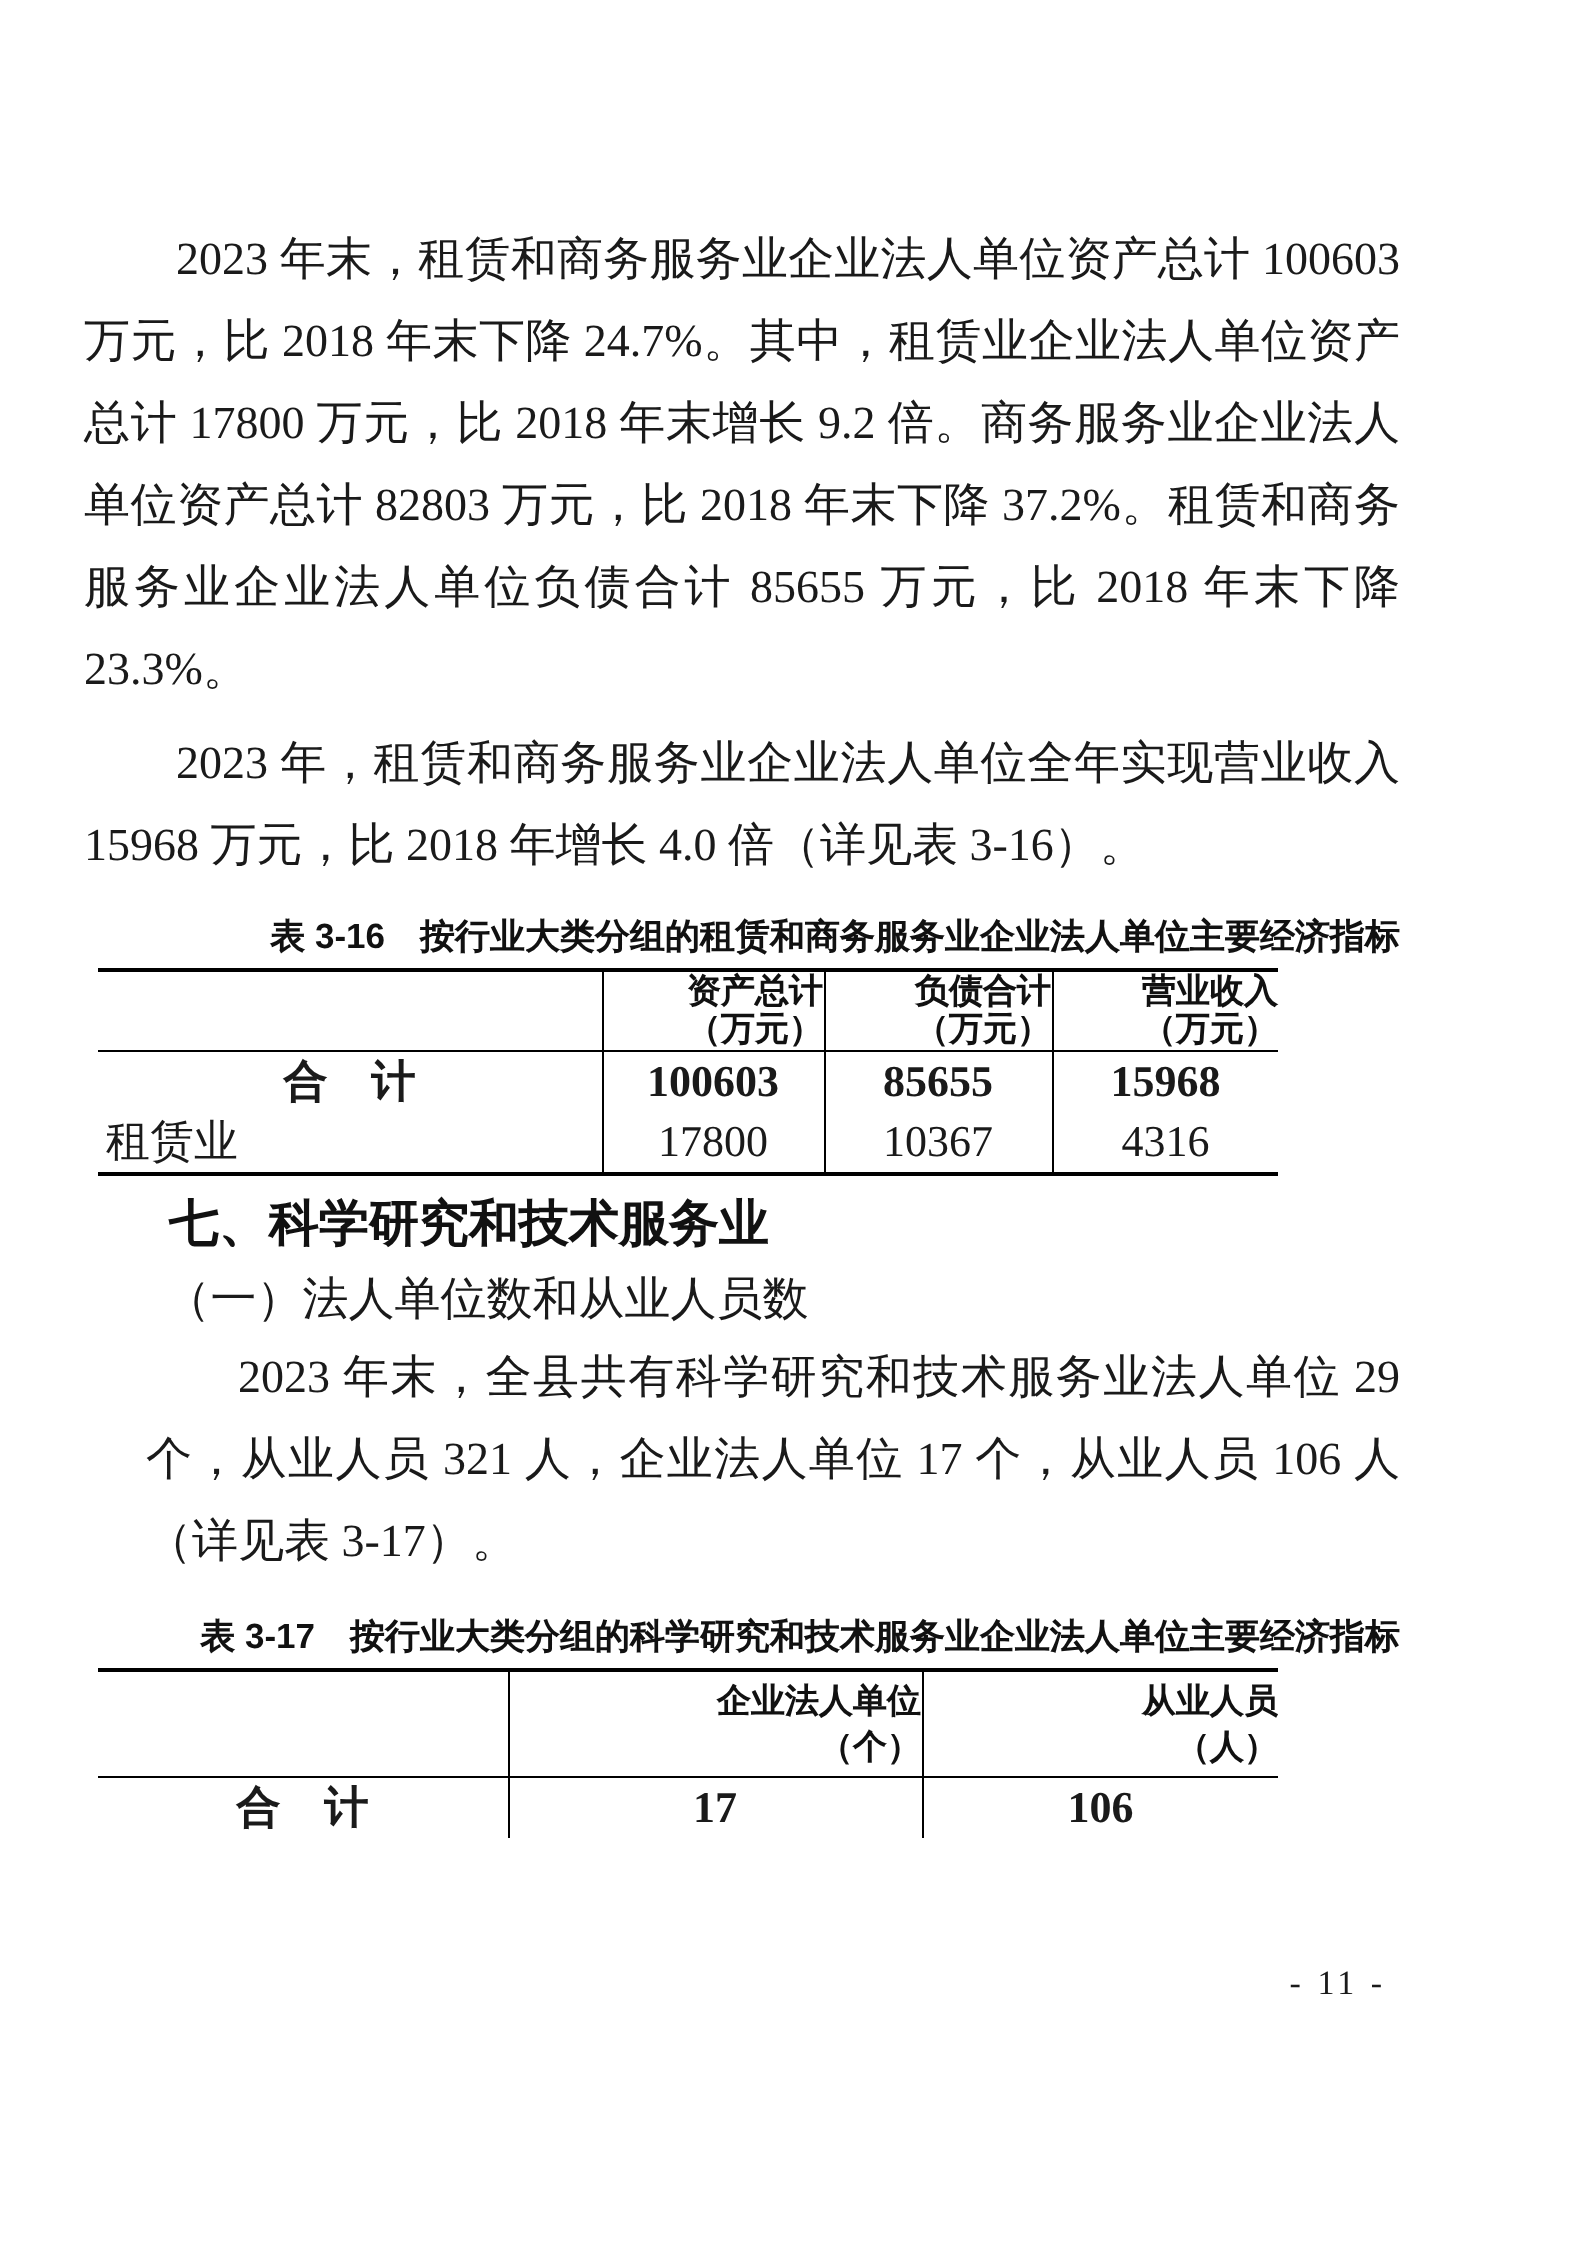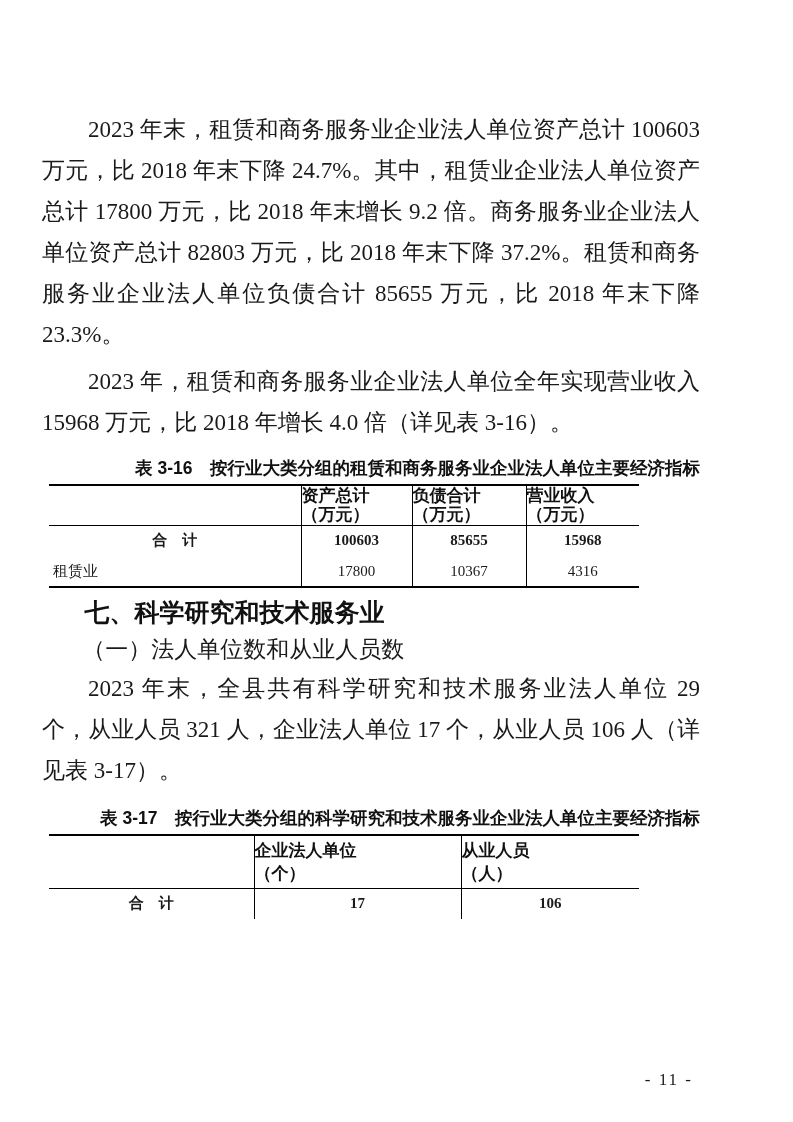--- a/index.html
+++ b/index.html
@@ -19,21 +19,21 @@
   }
   .body-para {
     margin: 0;
     font-size: 23px;
     line-height: 41px;
     text-align: justify;
     text-indent: 2em;
     color: #1a1a1a;
   }
   .para-2 { margin-top: 6px; }
-  .para-3 { margin-top: 3px; }
+  .para-3 { margin-top: 3px; margin-left: 31px; }
 
   .section-heading {
     margin: 9px 0 0 0;
     font-family: "Liberation Sans", "DejaVu Sans", sans-serif;
     font-size: 25px;
     font-weight: bold;
     line-height: 30px;
     text-indent: 1.7em;
     color: #111;
   }
@@ -70,48 +70,48 @@
     padding: 0;
     vertical-align: middle;
   }
   table.data-table th + th,
   table.data-table td + td { border-left: 1.3px solid #000; }
   table.data-table thead th {
     border-bottom: 1.3px solid #000;
     font-family: "Liberation Sans", "DejaVu Sans", sans-serif;
     font-size: 17px;
     font-weight: bold;
-    text-align: left;
+    text-align: right;
     color: #111;
   }
   .t16 thead th { height: 40px; }
   .t16 thead .hline { line-height: 19px; }
   .t17 thead th { height: 53px; }
   .t17 thead .hline { line-height: 23px; }
   table.data-table tbody td {
     height: 31px;
-    font-size: 15px;
+    font-size: 22px;
     text-align: center;
     color: #1a1a1a;
   }
   table.data-table tbody td.row-label {
     text-align: left;
     padding-left: 4px;
   }
   table.data-table tbody tr.total-row td.row-label {
     text-align: center;
     padding-left: 0;
     font-family: "Liberation Sans", "DejaVu Sans", sans-serif;
   }
   table.data-table tbody tr.total-row td { font-weight: bold; }
   .t17 tbody tr.last-visible td { height: 33px; padding-bottom: 4px; }
 
   .page-number {
     position: absolute;
-    top: 1070px;
+    top: 982px;
     right: 100px;
     font-size: 17px;
     letter-spacing: 2px;
     color: #1a1a1a;
   }
 </style>
 </head>
 <body>
 
 <div class="page">

